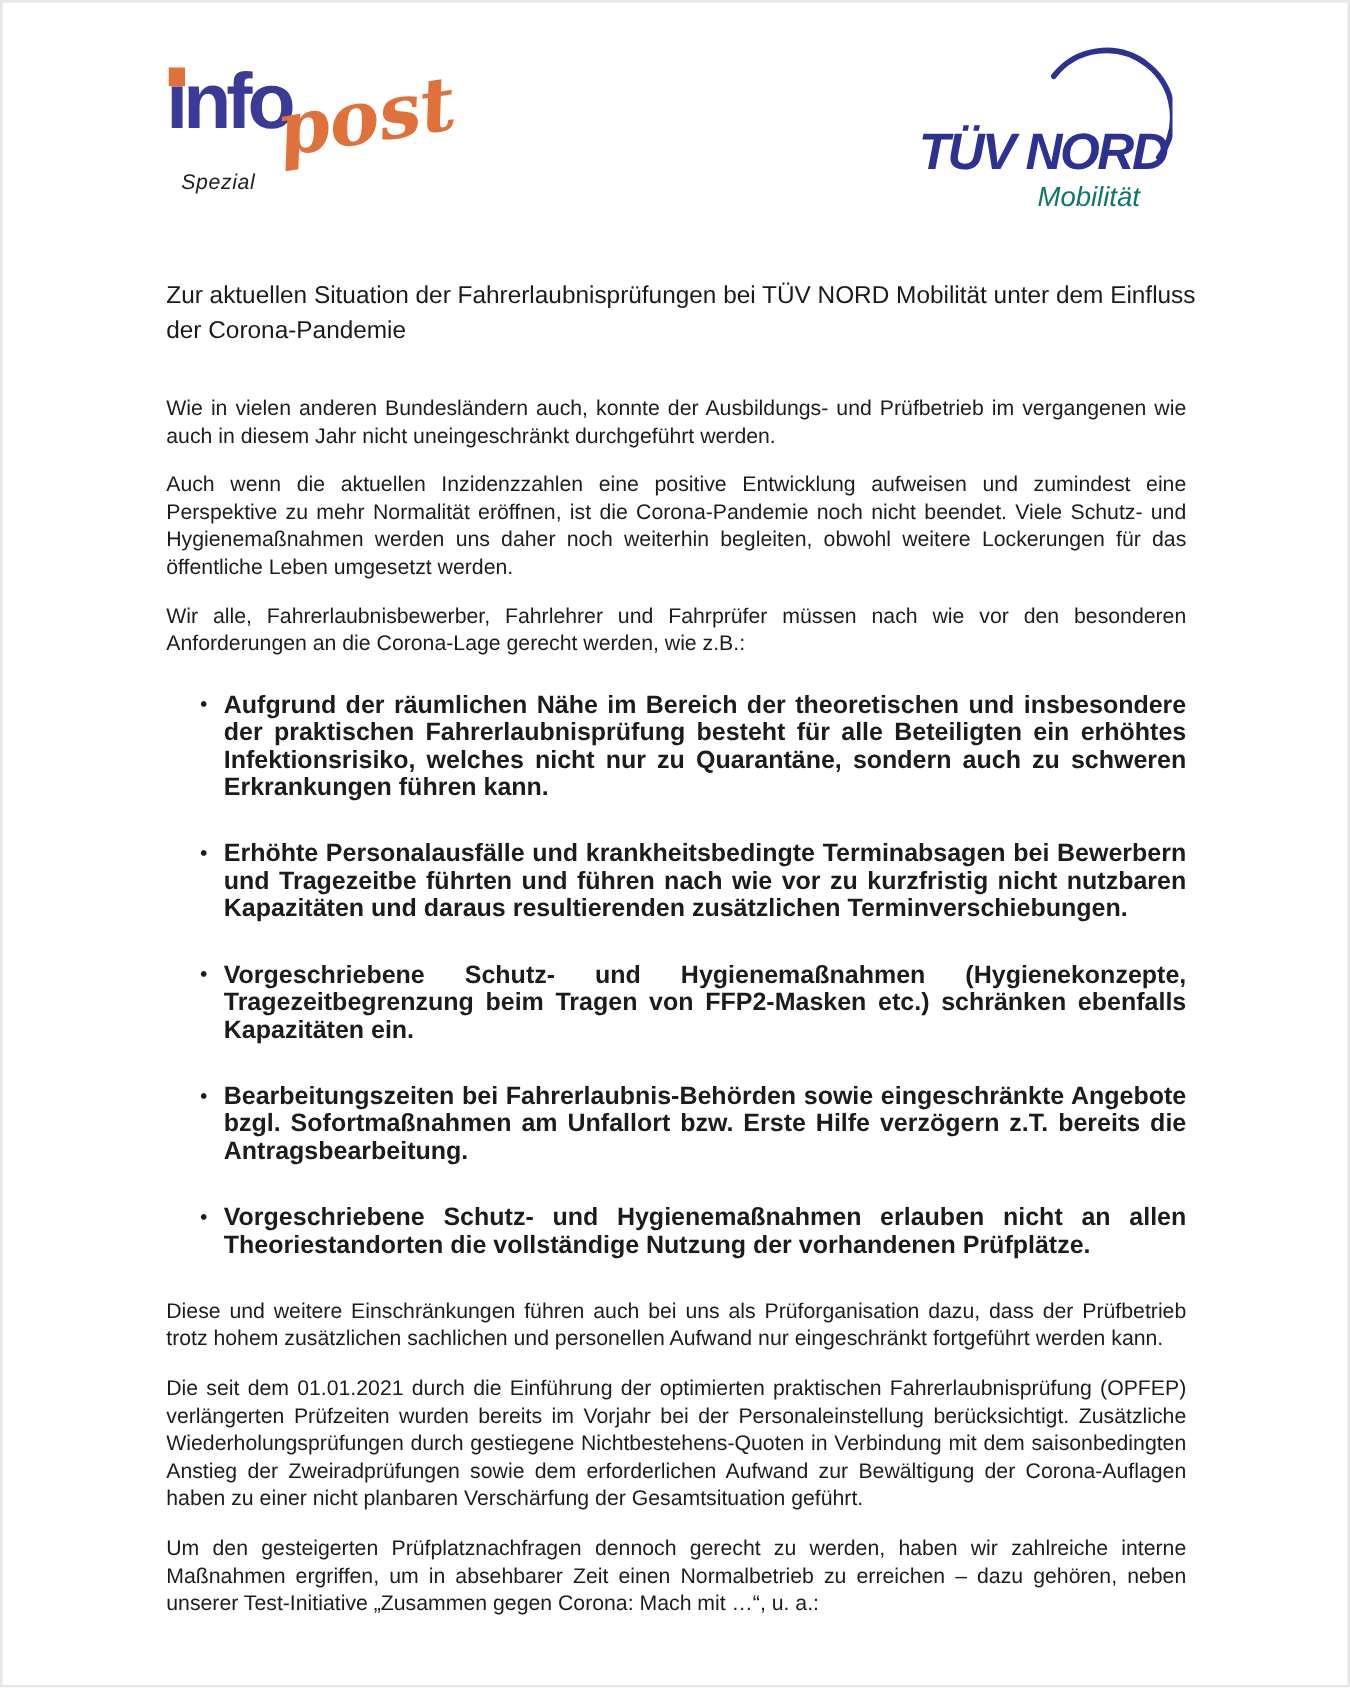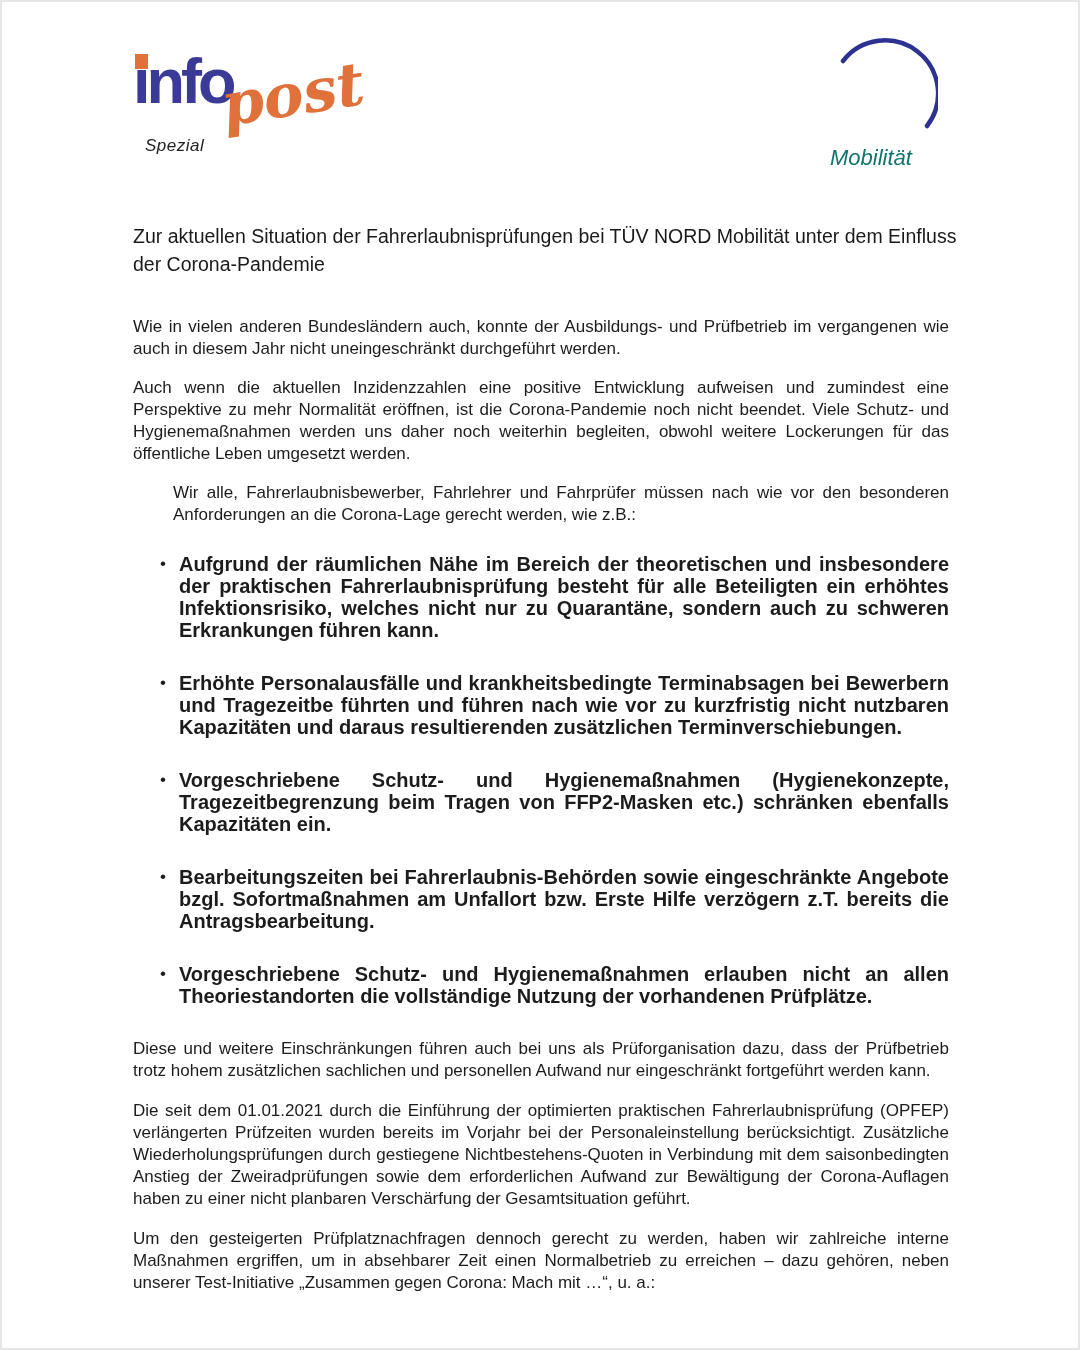--- a/index.html
+++ b/index.html
@@ -53,21 +53,21 @@
   .content { position: absolute; left: 133px; top: 222px; width: 816px; }
   .doc-title {
     width: 828px;
     font-size: 19.5px; font-weight: normal; line-height: 28px;
     color: #1a1a1a; margin: 0 0 38px 0;
   }
   .para {
     font-size: 17px; line-height: 22px; margin: 0 0 17px 0;
     text-align: justify; hyphens: manual;
   }
-  .para.pre-list { margin-bottom: 27px; margin-left: 40px; }
+  .para.pre-list { margin-bottom: 27px; }
   .para.closing { margin-bottom: 18px; }
   .bullet-list { margin: 0; padding: 0; list-style: none; }
   .bullet-item { display: flex; margin: 0 0 31px 0; }
   .bullet-dot { flex: none; width: 19px; margin-left: 27px; font-size: 17px; line-height: 22px; }
   .bullet-text { flex: 1; font-size: 20px; line-height: 22px; text-align: justify; hyphens: manual; font-weight: bold; }
 </style>
 </head>
 <body>
 
 <div class="page">
@@ -76,20 +76,21 @@
     <span class="infopost-word-info">info</span>
     <span class="infopost-i-dot"></span>
     <span class="infopost-word-post">post</span>
     <span class="infopost-subtitle">Spezial</span>
   </div>
 
   <div class="tuv-logo">
     <svg class="tuv-swoosh" width="115" height="100" viewBox="0 0 115 100">
       <path d="M 20 26 A 47 47 0 1 1 104 91" fill="none" stroke="#2d3191" stroke-width="4.5" stroke-linecap="round"></path>
     </svg>
+    <span class="tuv-brand">TÜV NORD</span>
     <span class="tuv-division">Mobilität</span>
   </div>
 
   <div class="content">
 
     <h1 class="doc-title">Zur aktuellen Situation der Fahrerlaubnisprüfungen bei TÜV NORD Mobilität unter dem Einfluss der Corona-Pandemie</h1>
 
     <p class="para">Wie in vielen anderen Bundesländern auch, konnte der Ausbildungs- und Prüfbetrieb im ver­gangenen wie auch in diesem Jahr nicht uneingeschränkt durchgeführt werden.</p>
     <p class="para">Auch wenn die aktuellen Inzidenzzahlen eine positive Entwicklung aufweisen und zumindest eine Perspektive zu mehr Normalität eröffnen, ist die Corona-Pandemie noch nicht beendet. Viele Schutz- und Hygienemaßnahmen werden uns daher noch weiterhin begleiten, obwohl weitere Lockerungen für das öffentliche Leben umgesetzt werden.</p>
     <p class="para pre-list">Wir alle, Fahrerlaubnisbewerber, Fahrlehrer und Fahrprüfer müssen nach wie vor den beson­deren Anforderungen an die Corona-Lage gerecht werden, wie z.B.:</p>

